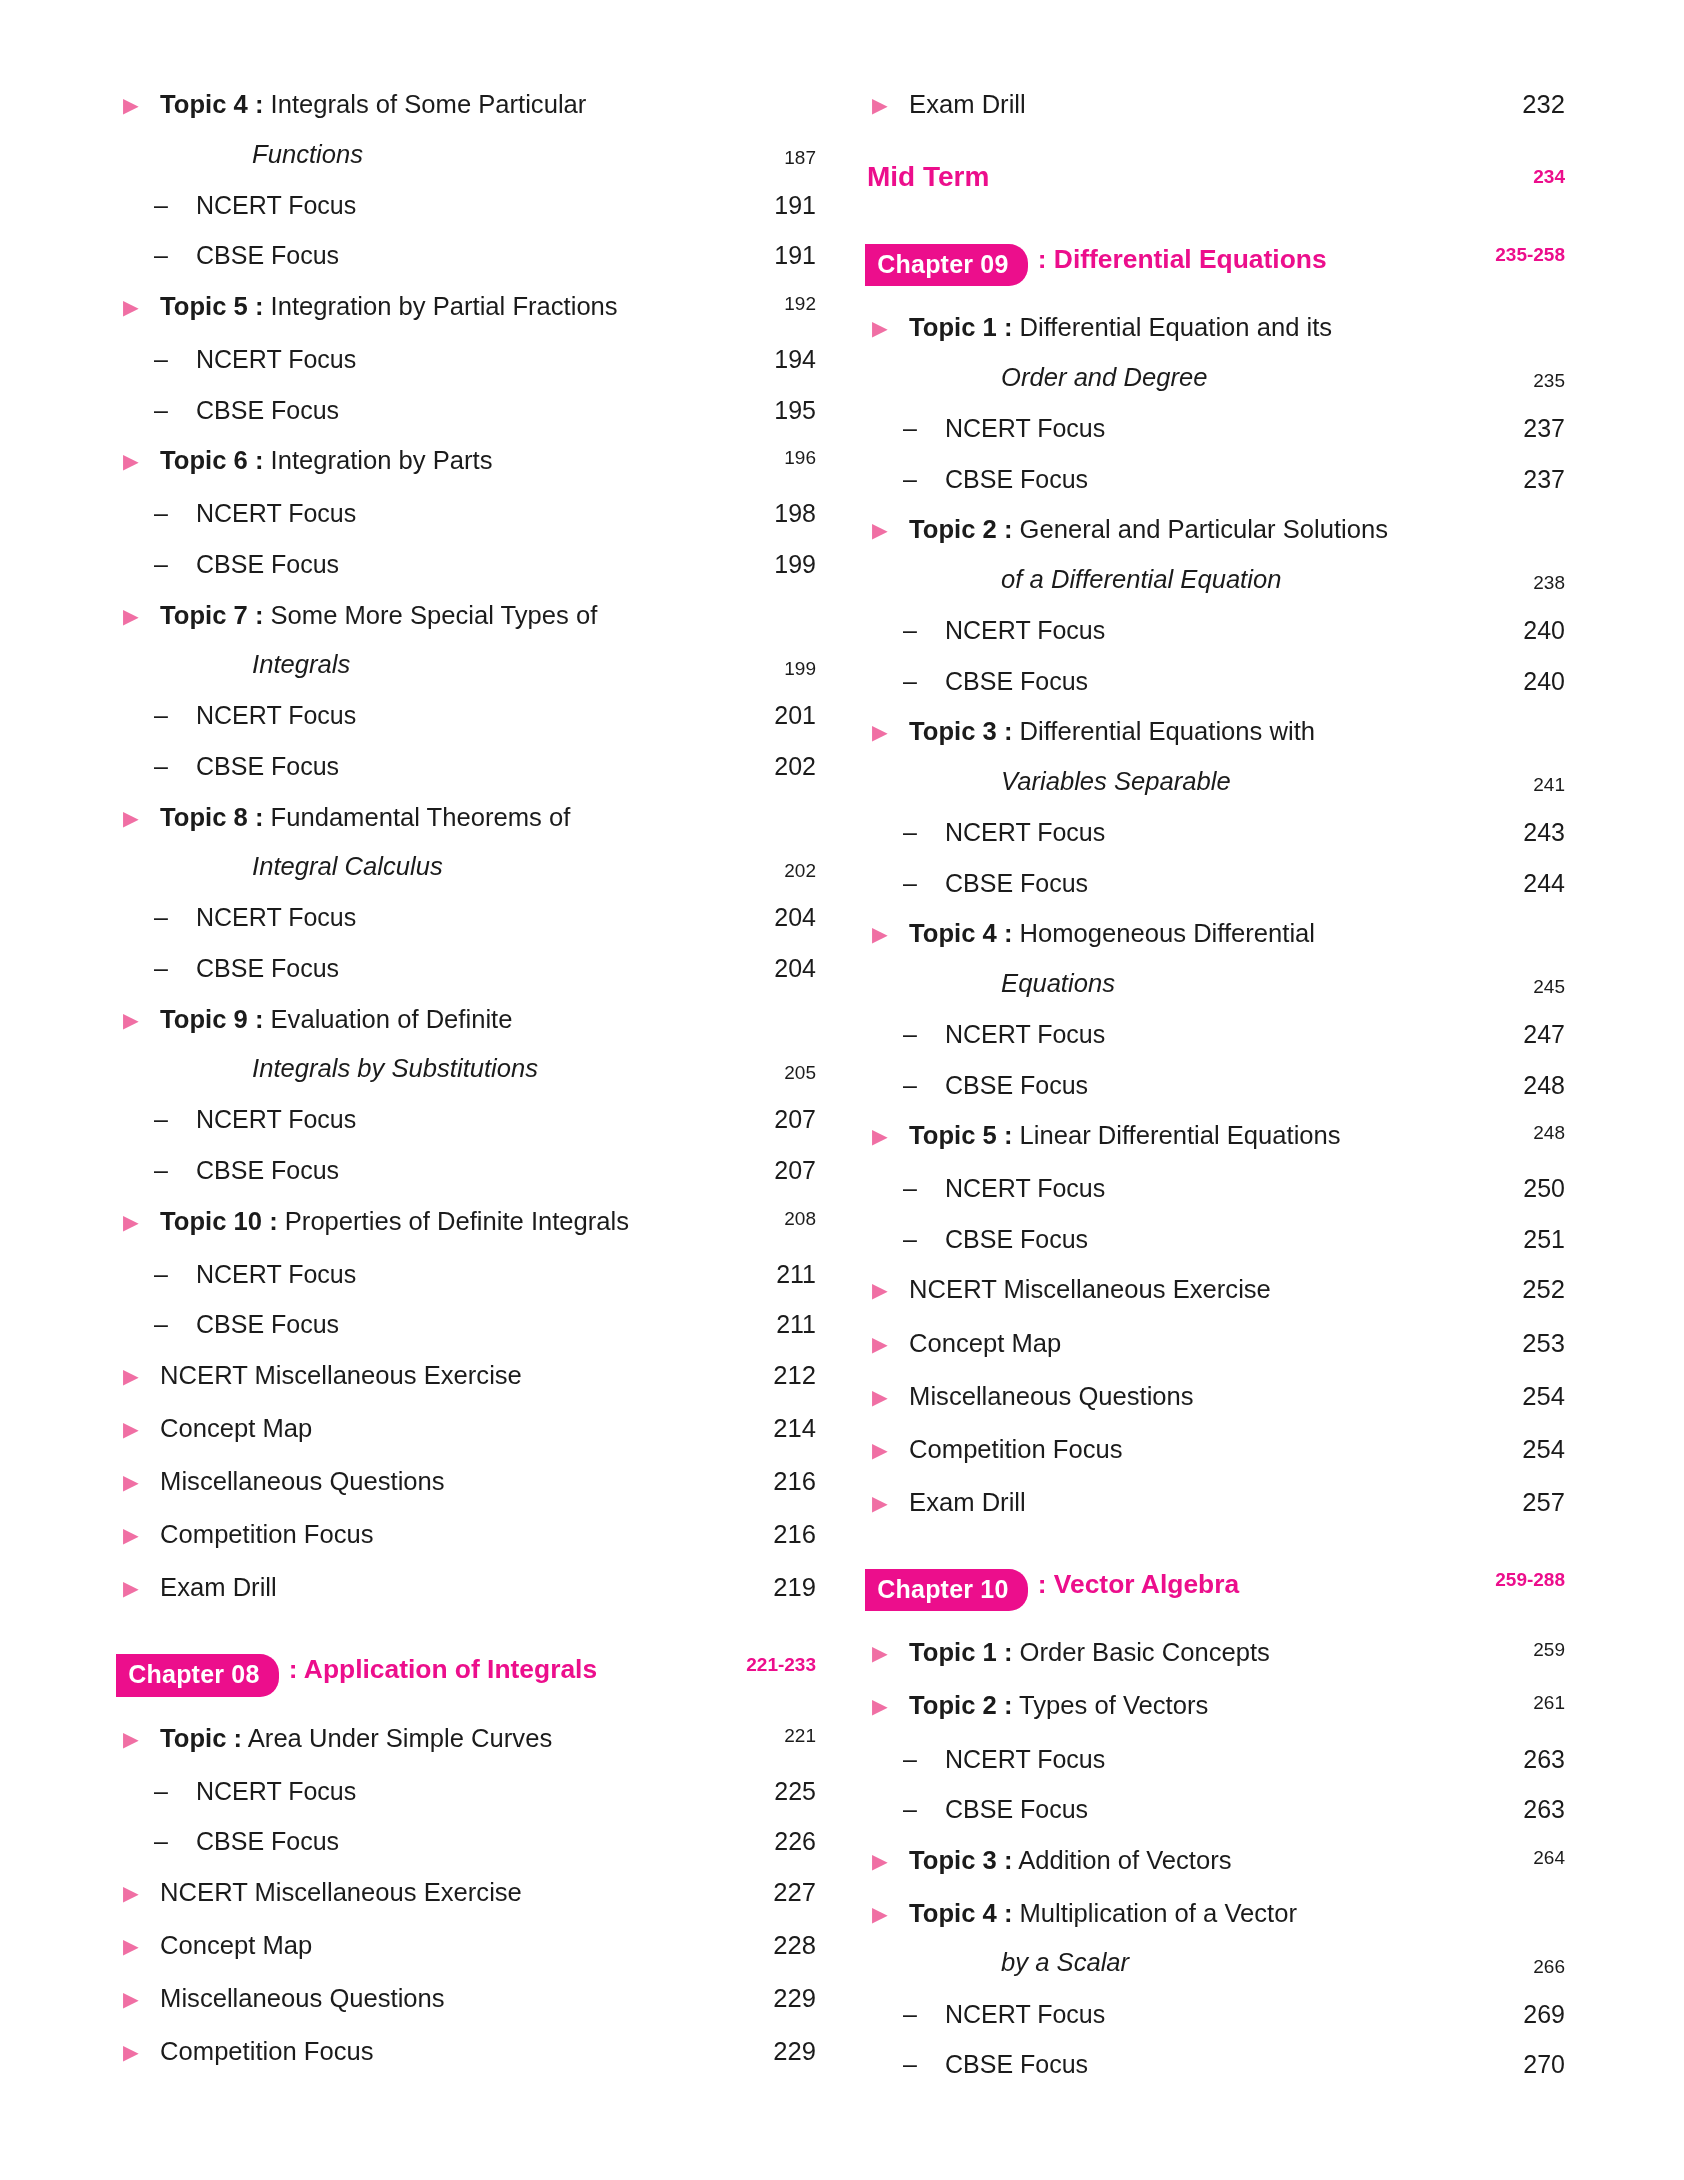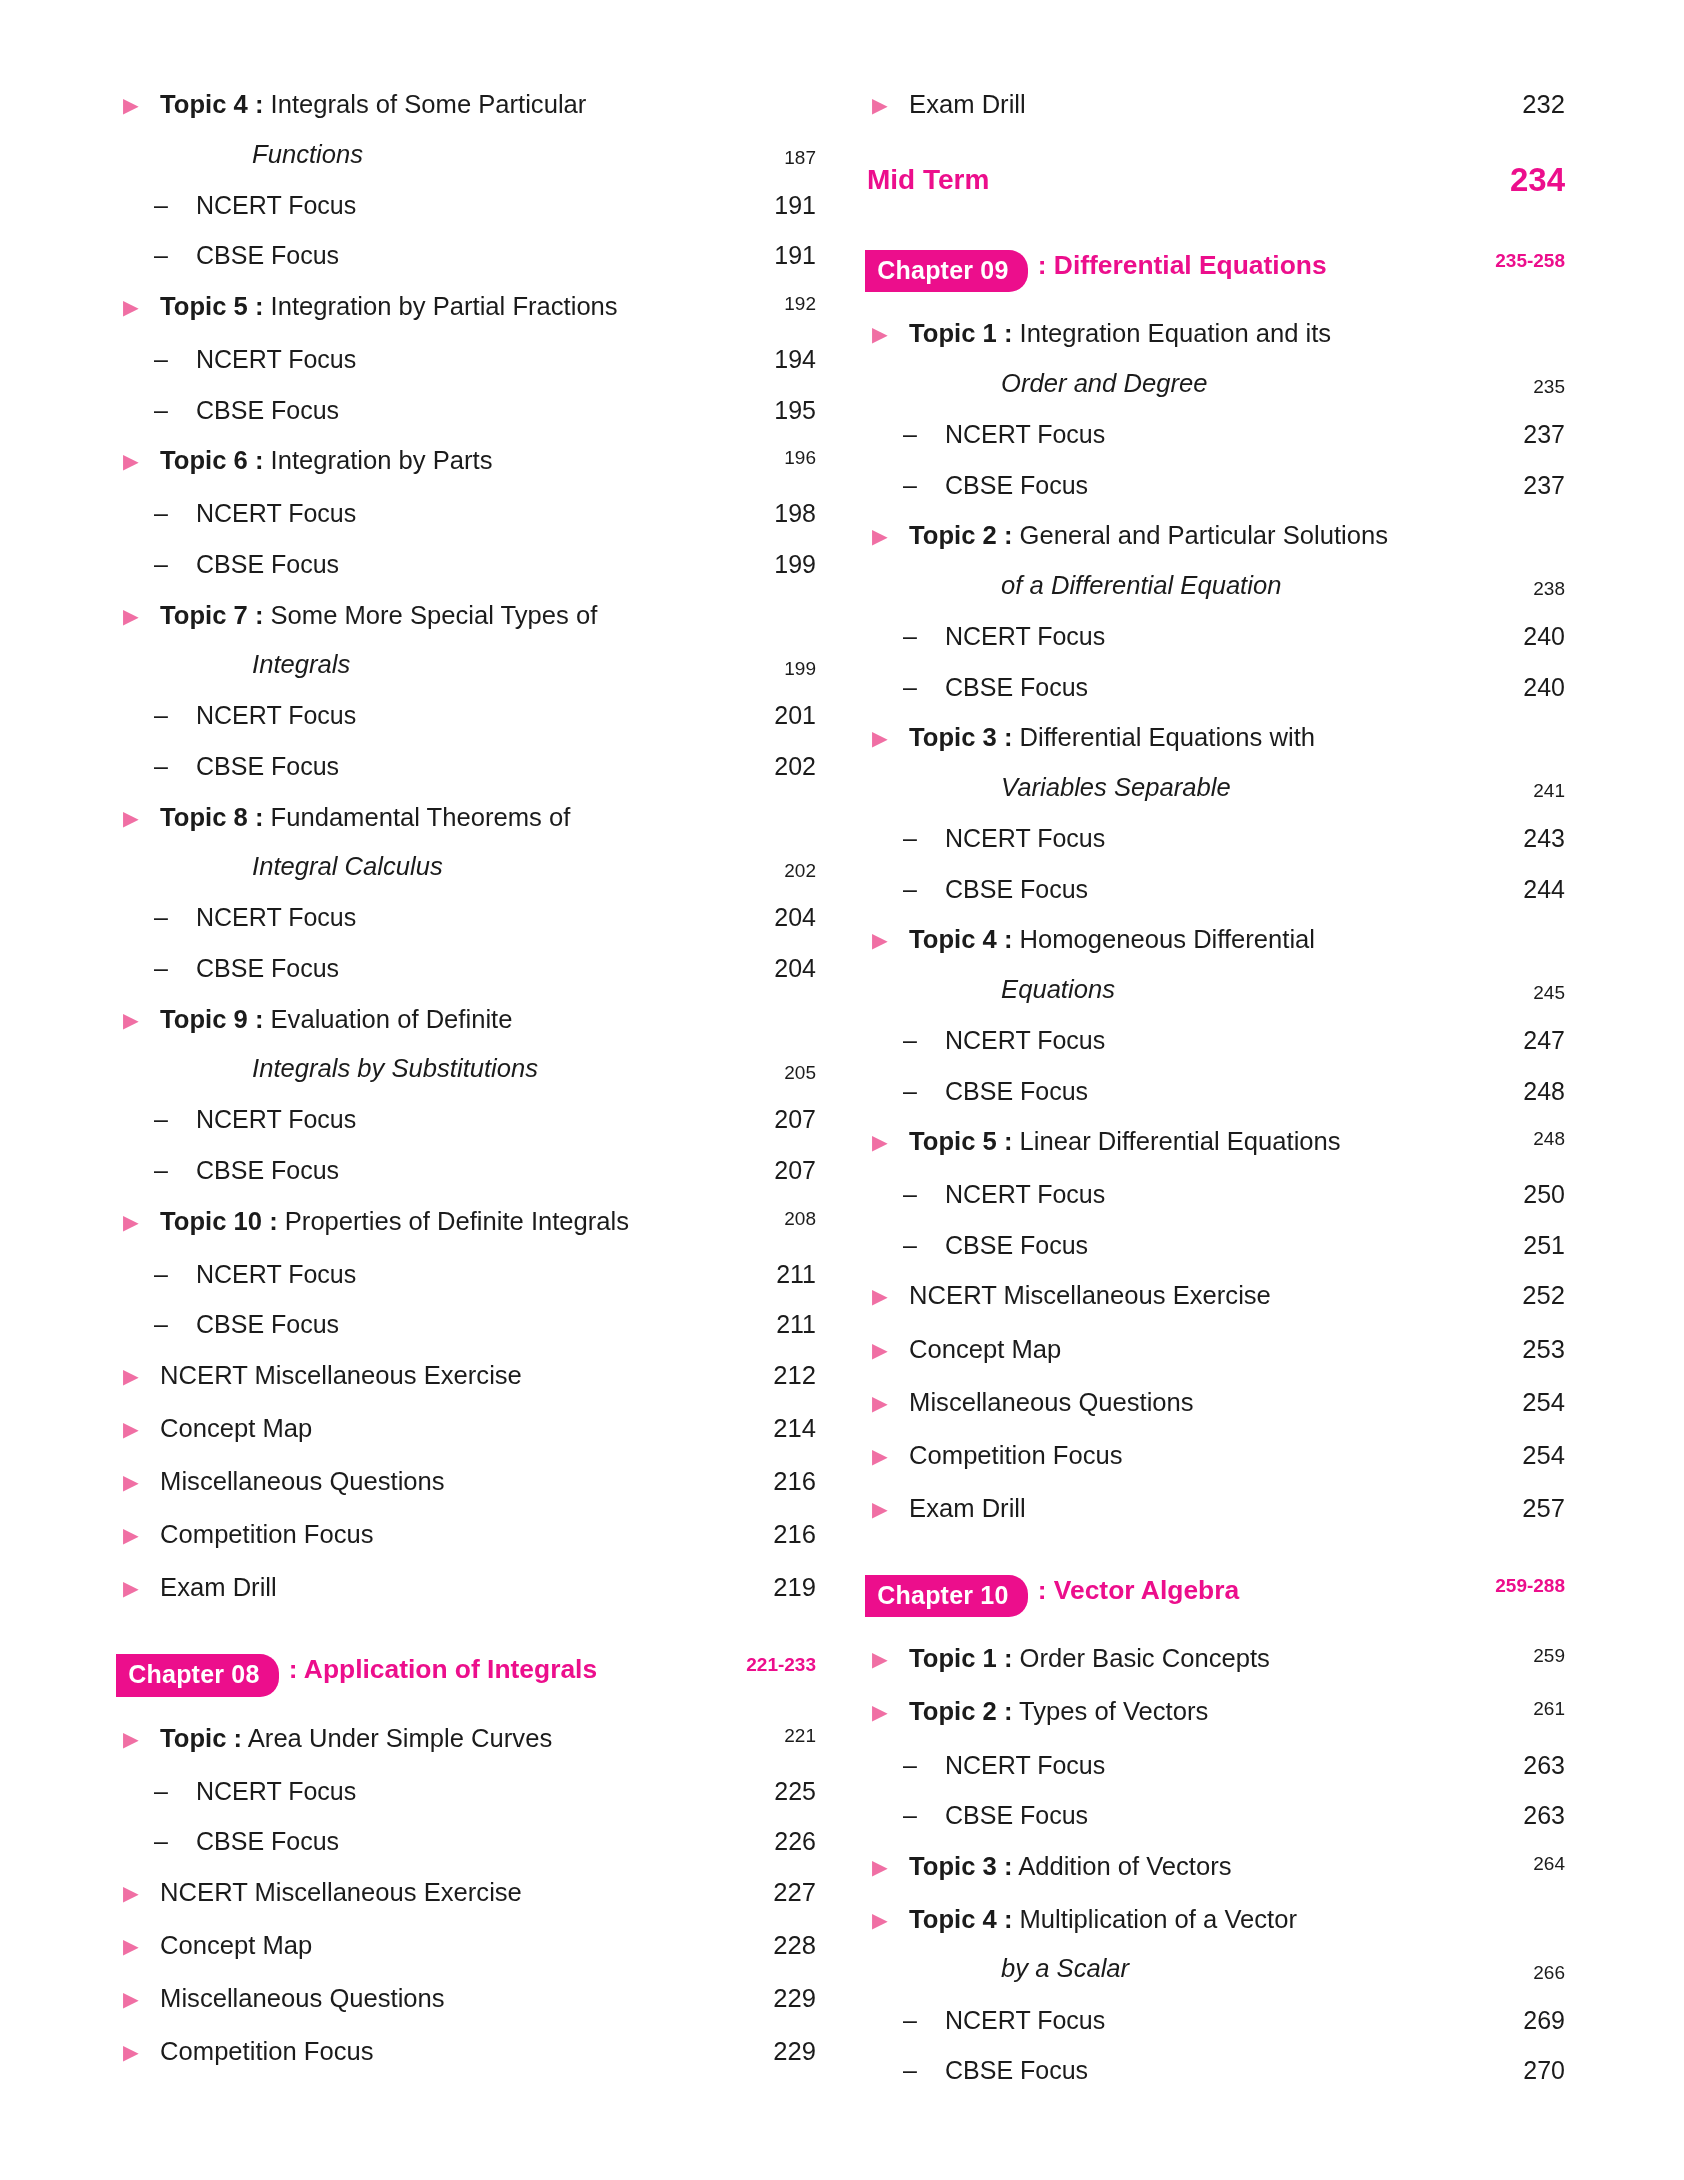--- a/index.html
+++ b/index.html
@@ -159,21 +159,21 @@
   }
   .section-head .st {
     color: #ec0e8c;
     font-weight: 700;
     font-size: 28px;
     flex: 1 1 auto;
   }
   .section-head .pg {
     color: #ec0e8c;
     font-weight: 700;
-    font-size: 33px;
+    font-size: 19px;
     flex: 0 0 128px;
     text-align: right;
   }
   .tri { display: inline-block; }
 </style>
 </head>
 <body>
 
 <div class="page">
   <div class="columns">
@@ -359,21 +359,21 @@
           <span class="st">Mid Term</span>
           <span class="pg">234</span>
         </div>
         <div class="chapter">
           <span class="badge">Chapter 09</span>
           <span class="chtitle">: Differential Equations</span>
           <span class="pg">235-258</span>
         </div>
         <div class="row topic two-line">
           <span class="bullet tri">▶</span>
-          <span class="label"><b>Topic 1 :</b> <span>Integration Equation and its</span><span class="l2">Order and Degree</span></span>
+          <span class="label"><b>Topic 1 :</b> <span>Differential Equation and its</span><span class="l2">Order and Degree</span></span>
           <span class="pg">235</span>
         </div>
         <div class="row sub">
           <span class="bullet">–</span>
           <span class="label">NCERT Focus</span>
           <span class="pg">237</span>
         </div>
         <div class="row sub">
           <span class="bullet">–</span>
           <span class="label">CBSE Focus</span>

